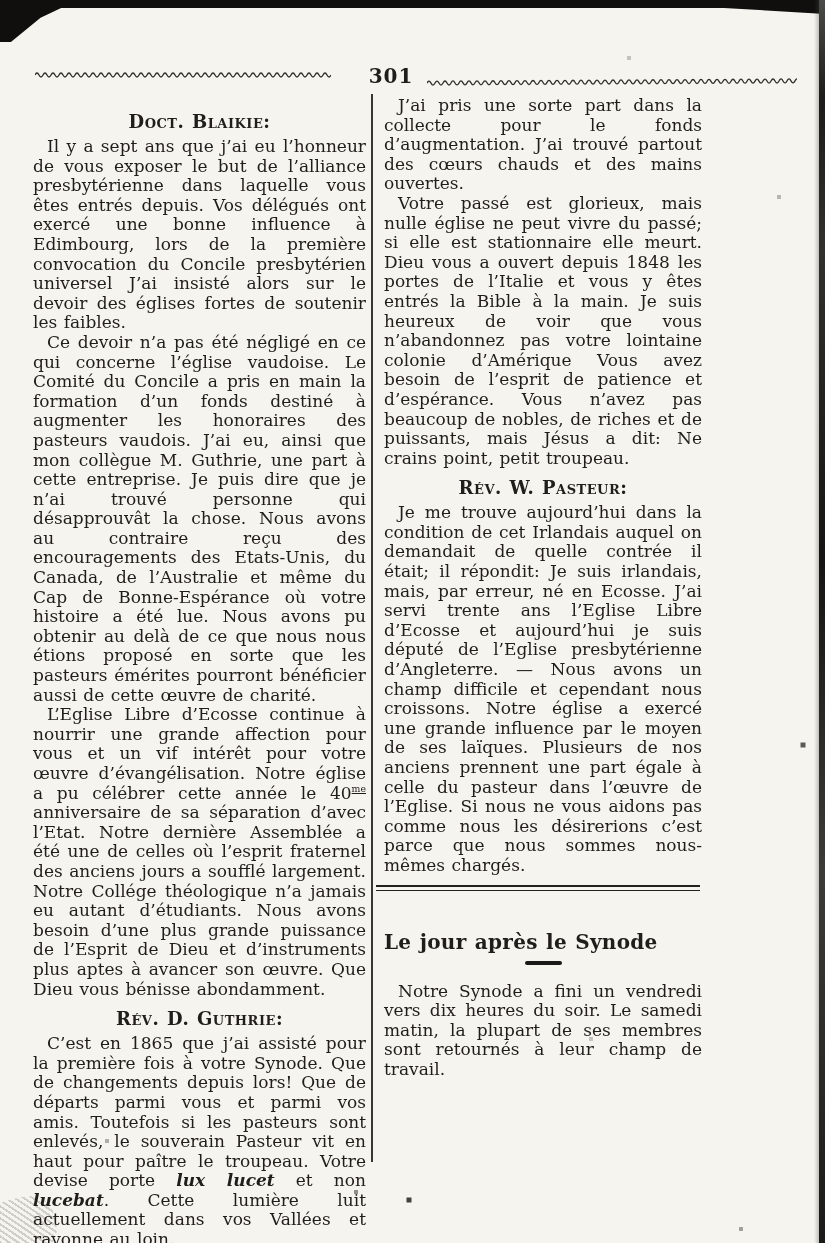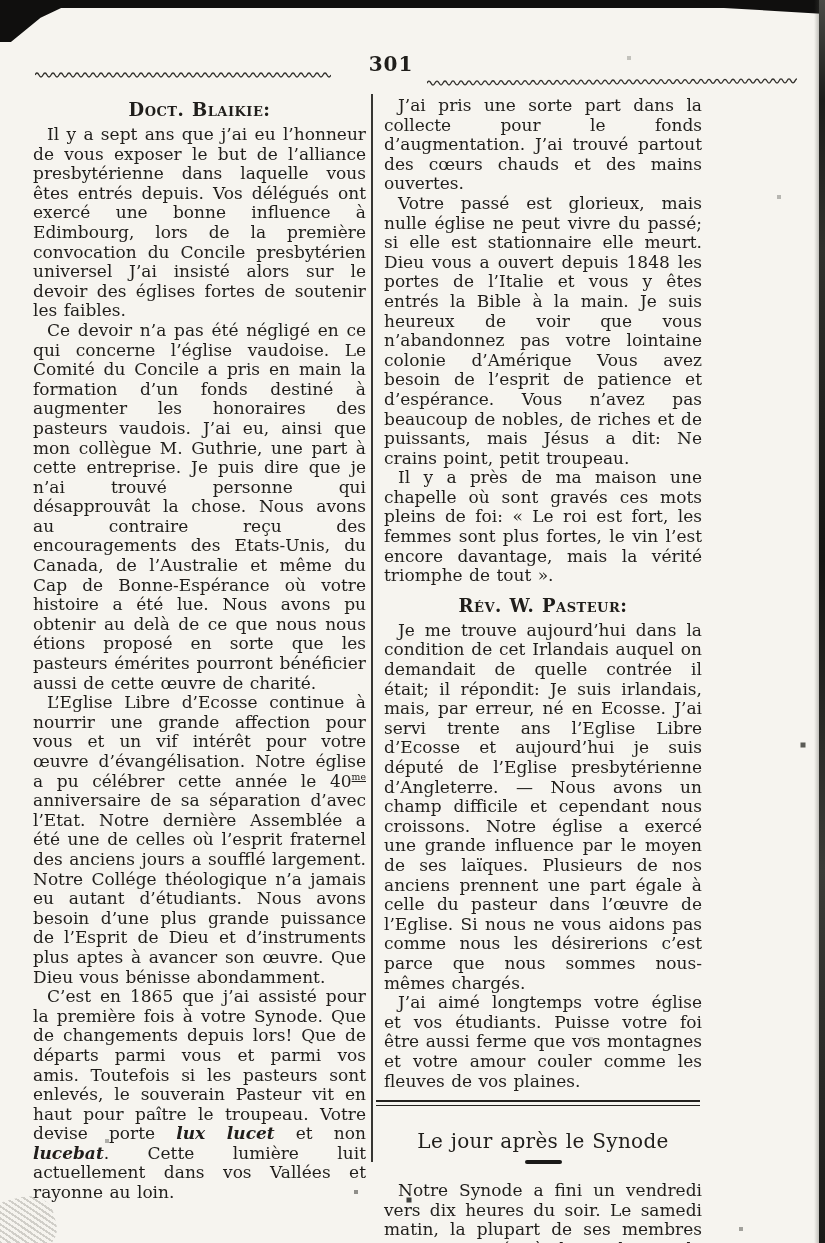--- a/index.html
+++ b/index.html
@@ -32,38 +32,38 @@
       802px 744px 0 1.5px  rgba(25,25,22,.70),
       778px 196px 0 1px    rgba(90,90,85,.40),
       628px  57px 0 1px    rgba(100,100,95,.35),
       106px 1140px 0 1px   rgba(70,70,65,.40),
       590px 1038px 0 1px   rgba(80,80,75,.30);}
   
   .hdr-rule{position:absolute;height:9px;}
   .hdr-rule svg{display:block;}
   .hdr-rule-left{left:35px;top:70px;width:296px;}
   .hdr-rule-right{left:427px;top:77px;width:370px;transform:rotate(-0.35deg);}
-  .page-number{position:absolute;left:356px;top:52px;width:70px;text-align:center;
+  .page-number{position:absolute;left:356px;top:64px;width:70px;text-align:center;
     font-size:20px;font-weight:700;letter-spacing:1px;}
   
   .col{position:absolute;top:96px;font-size:17px;line-height:19.6px;text-align:justify;
     hyphens:auto;-webkit-hyphens:auto;word-spacing:1px;}
   .col-left{left:33px;width:333px;}
   .col-right{left:384px;width:318px;}
   .col-divider{position:absolute;left:371px;top:94px;width:2px;height:1068px;background:#1c1b19;opacity:.88;}
   p{margin:0;text-indent:14px;}
   .speaker{ text-align:center;font-variant:small-caps;font-weight:700;font-size:18px;
     letter-spacing:.5px;margin:9px 0 5px;text-indent:0;line-height:21px;}
-  .speaker.first{margin-top:3px;text-align:center;}
+  .speaker.first{margin-top:15px;text-align:center;}
   sup{font-size:.55em;line-height:0;vertical-align:super;text-decoration:underline;}
   i{font-style:italic;font-weight:bold;}
   
   .article-separator{height:3px;border-top:2px solid #23211e;border-bottom:1px solid #23211e;
     margin:9px 0 0 -8px;width:324px;}
-  .article-title{margin:22px 0 0;text-align:center;font-size:20px;font-weight:400;
+  .article-title{margin:38px 0 0;font-size:20px;font-weight:700;
     text-indent:0;line-height:26px;letter-spacing:.3px;}
   .article-title-underline{width:37px;height:4px;background:#1a1917;margin:6px auto 0;border-radius:2px;}
   .article-body{margin-top:17px;}
 </style>
 </head>
 <body>
 
 <div class="page" style="--paper: #f6f4ef; --ink: #201e1b;">
 
   <div class="scan-edge-top"></div>
@@ -86,30 +86,29 @@
       </svg>
   </div>
 
   <div class="col-divider"></div>
 
   <div class="col col-left">
     <p class="speaker first">Doct. Blaikie:</p>
     <p>Il y a sept ans que j’ai eu l’honneur de vous exposer le but de l’alliance presbytérienne dans laquelle vous êtes entrés depuis. Vos délégués ont exercé une bonne influence à Edimbourg, lors de la première convocation du Concile presbytérien universel J’ai insisté alors sur le devoir des églises fortes de soutenir les faibles.</p>
     <p>Ce devoir n’a pas été négligé en ce qui concerne l’église vaudoise. Le Comité du Concile a pris en main la formation d’un fonds destiné à augmenter les honoraires des pasteurs vaudois. J’ai eu, ainsi que mon collègue M. Guthrie, une part à cette entreprise. Je puis dire que je n’ai trouvé personne qui désapprouvât la chose. Nous avons au contraire reçu des encouragements des Etats-Unis, du Canada, de l’Australie et même du Cap de Bonne-Espérance où votre histoire a été lue. Nous avons pu obtenir au delà de ce que nous nous étions proposé en sorte que les pasteurs émérites pourront bénéficier aussi de cette œuvre de charité.</p>
     <p><span>L’Eglise Libre d’Ecosse continue à nourrir une grande affection pour vous et un vif intérêt pour votre œuvre d’évangélisation. Notre église a pu célébrer cette année le 40</span><sup>me</sup><span> anniversaire de sa séparation d’avec l’Etat. Notre dernière Assemblée a été une de celles où l’esprit fraternel des anciens jours a soufflé largement. Notre Collége théologique n’a jamais eu autant d’étudiants. Nous avons besoin d’une plus grande puissance de l’Esprit de Dieu et d’instruments plus aptes à avancer son œuvre. Que Dieu vous bénisse abondamment.</span></p>
+    <p class="speaker">Rév. D. Guthrie:</p>
     <p><span>C’est en 1865 que j’ai assisté pour la première fois à votre Synode. Que de changements depuis lors! Que de départs parmi vous et parmi vos amis. Toutefois si les pasteurs sont enlevés, le souverain Pasteur vit en haut pour paître le troupeau. Votre devise porte </span><i>lux lucet</i><span> et non </span><i>lucebat</i><span>. Cette lumière luit actuellement dans vos Vallées et rayonne au loin.</span></p>
   </div>
 
   <div class="col col-right">
     <p>J’ai pris une sorte part dans la collecte pour le fonds d’augmentation. J’ai trouvé partout des cœurs chauds et des mains ouvertes.</p>
     <p>Votre passé est glorieux, mais nulle église ne peut vivre du passé; si elle est stationnaire elle meurt. Dieu vous a ouvert depuis 1848 les portes de l’Italie et vous y êtes entrés la Bible à la main. Je suis heureux de voir que vous n’abandonnez pas votre lointaine colonie d’Amérique Vous avez besoin de l’esprit de patience et d’espérance. Vous n’avez pas beaucoup de nobles, de riches et de puissants, mais Jésus a dit: Ne crains point, petit troupeau.</p>
-    <p>Il y a près de ma maison une chapelle où sont gravés ces mots pleins de foi: « Le roi est fort, les femmes sont plus fortes, le vin l’est encore davantage, mais la vérité triomphe de tout ».</p>
     <p class="speaker">Rév. W. Pasteur:</p>
     <p>Je me trouve aujourd’hui dans la condition de cet Irlandais auquel on demandait de quelle contrée il était; il répondit: Je suis irlandais, mais, par erreur, né en Ecosse. J’ai servi trente ans l’Eglise Libre d’Ecosse et aujourd’hui je suis député de l’Eglise presbytérienne d’Angleterre. — Nous avons un champ difficile et cependant nous croissons. Notre église a exercé une grande influence par le moyen de ses laïques. Plusieurs de nos anciens prennent une part égale à celle du pasteur dans l’œuvre de l’Eglise. Si nous ne vous aidons pas comme nous les désirerions c’est parce que nous sommes nous-mêmes chargés.</p>
-    <p>J’ai aimé longtemps votre église et vos étudiants. Puisse votre foi être aussi ferme que vos montagnes et votre amour couler comme les fleuves de vos plaines.</p>
 
     <div class="article-separator"></div>
     <p class="article-title">Le jour après le Synode</p>
     <div class="article-title-underline"></div>
     <p class="article-body">Notre Synode a fini un vendredi vers dix heures du soir. Le samedi matin, la plupart de ses membres sont retournés à leur champ de travail.</p>
   </div>
 
 </div>
 
 </body></html>

